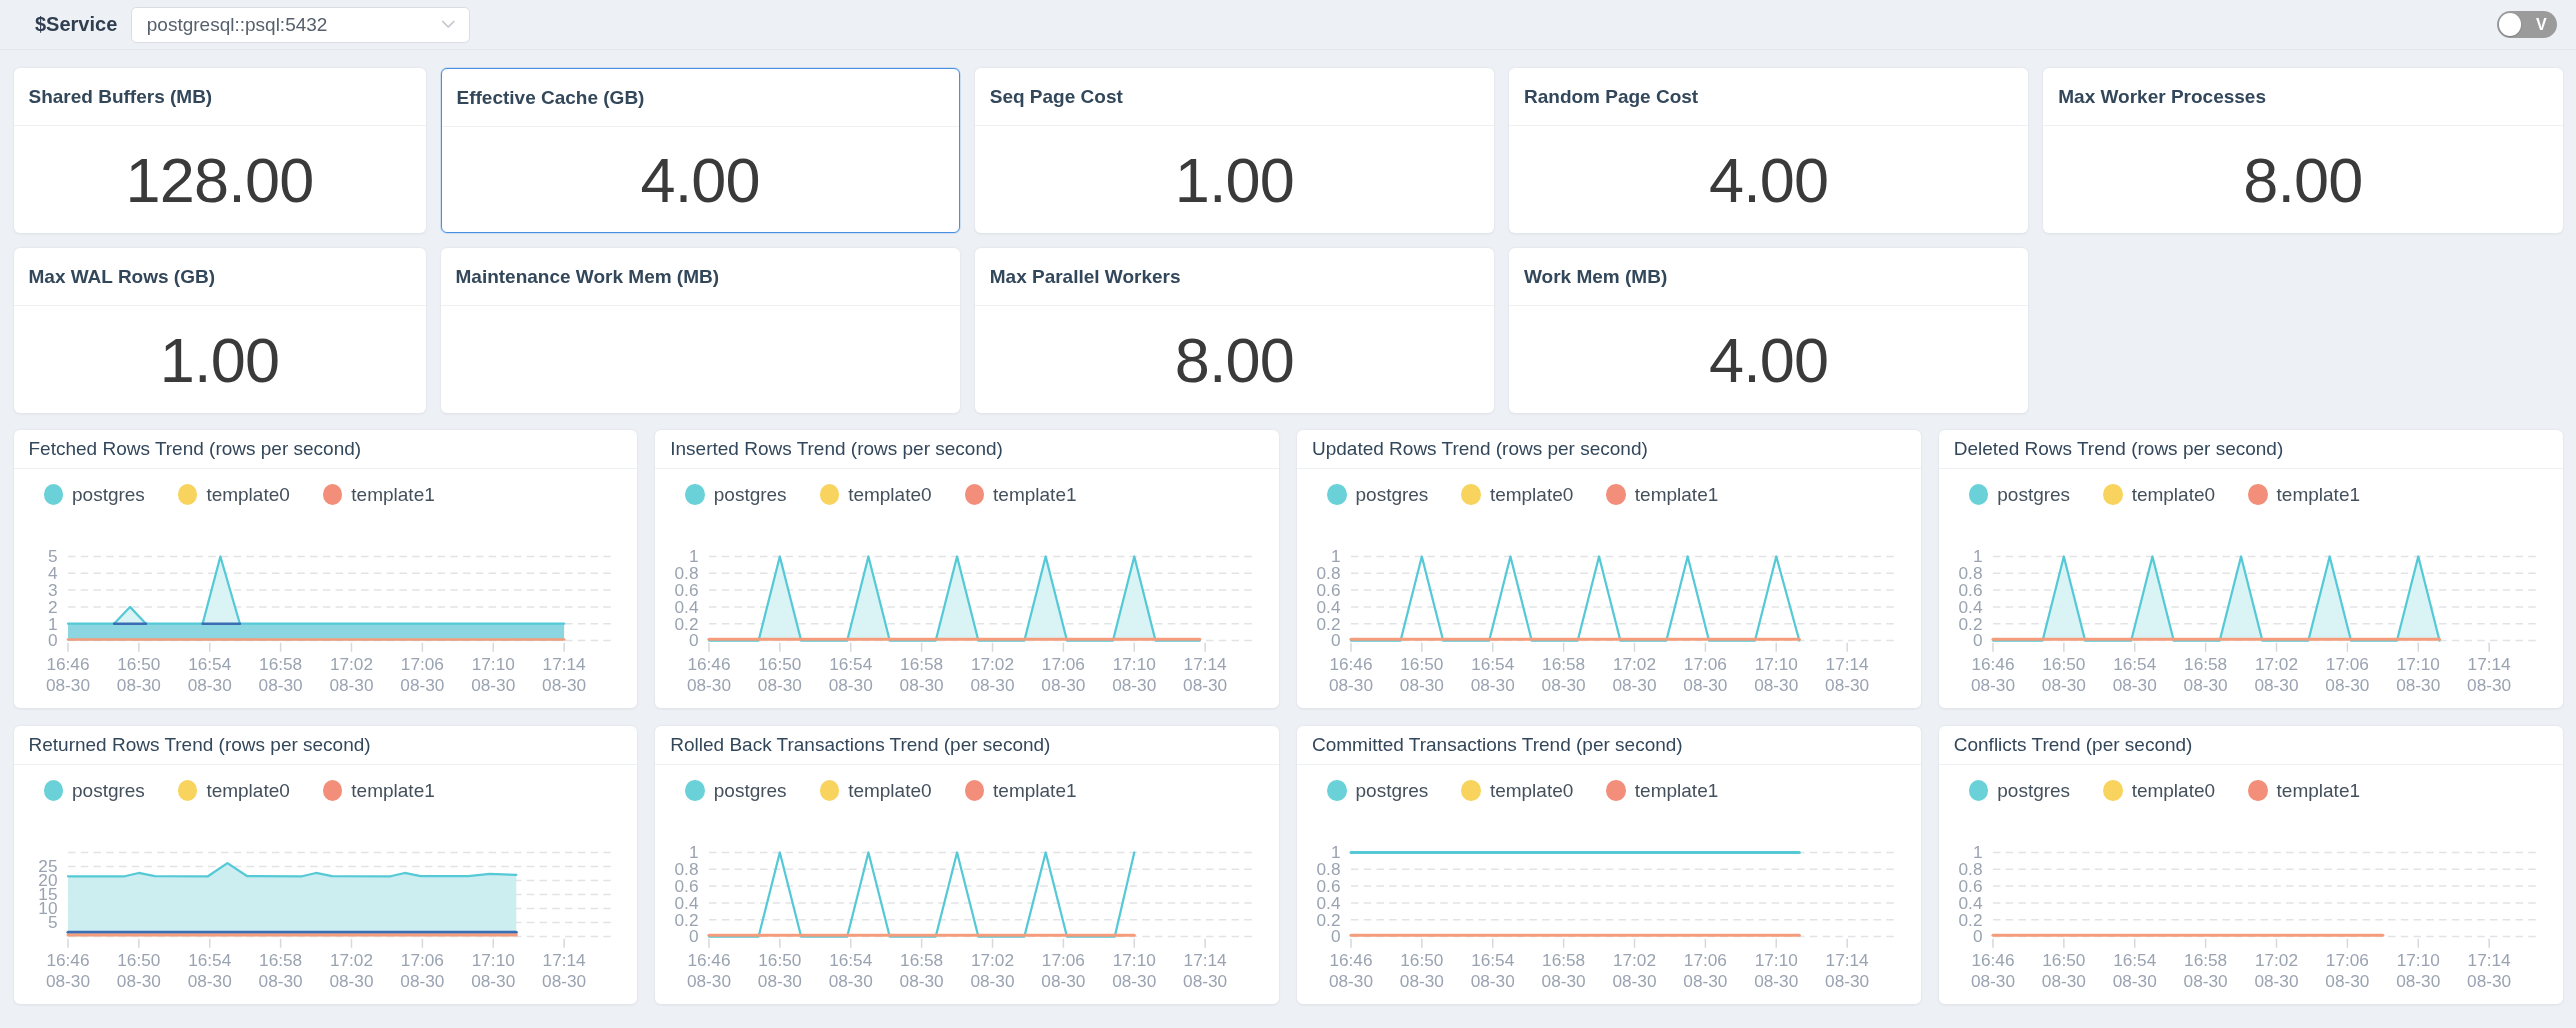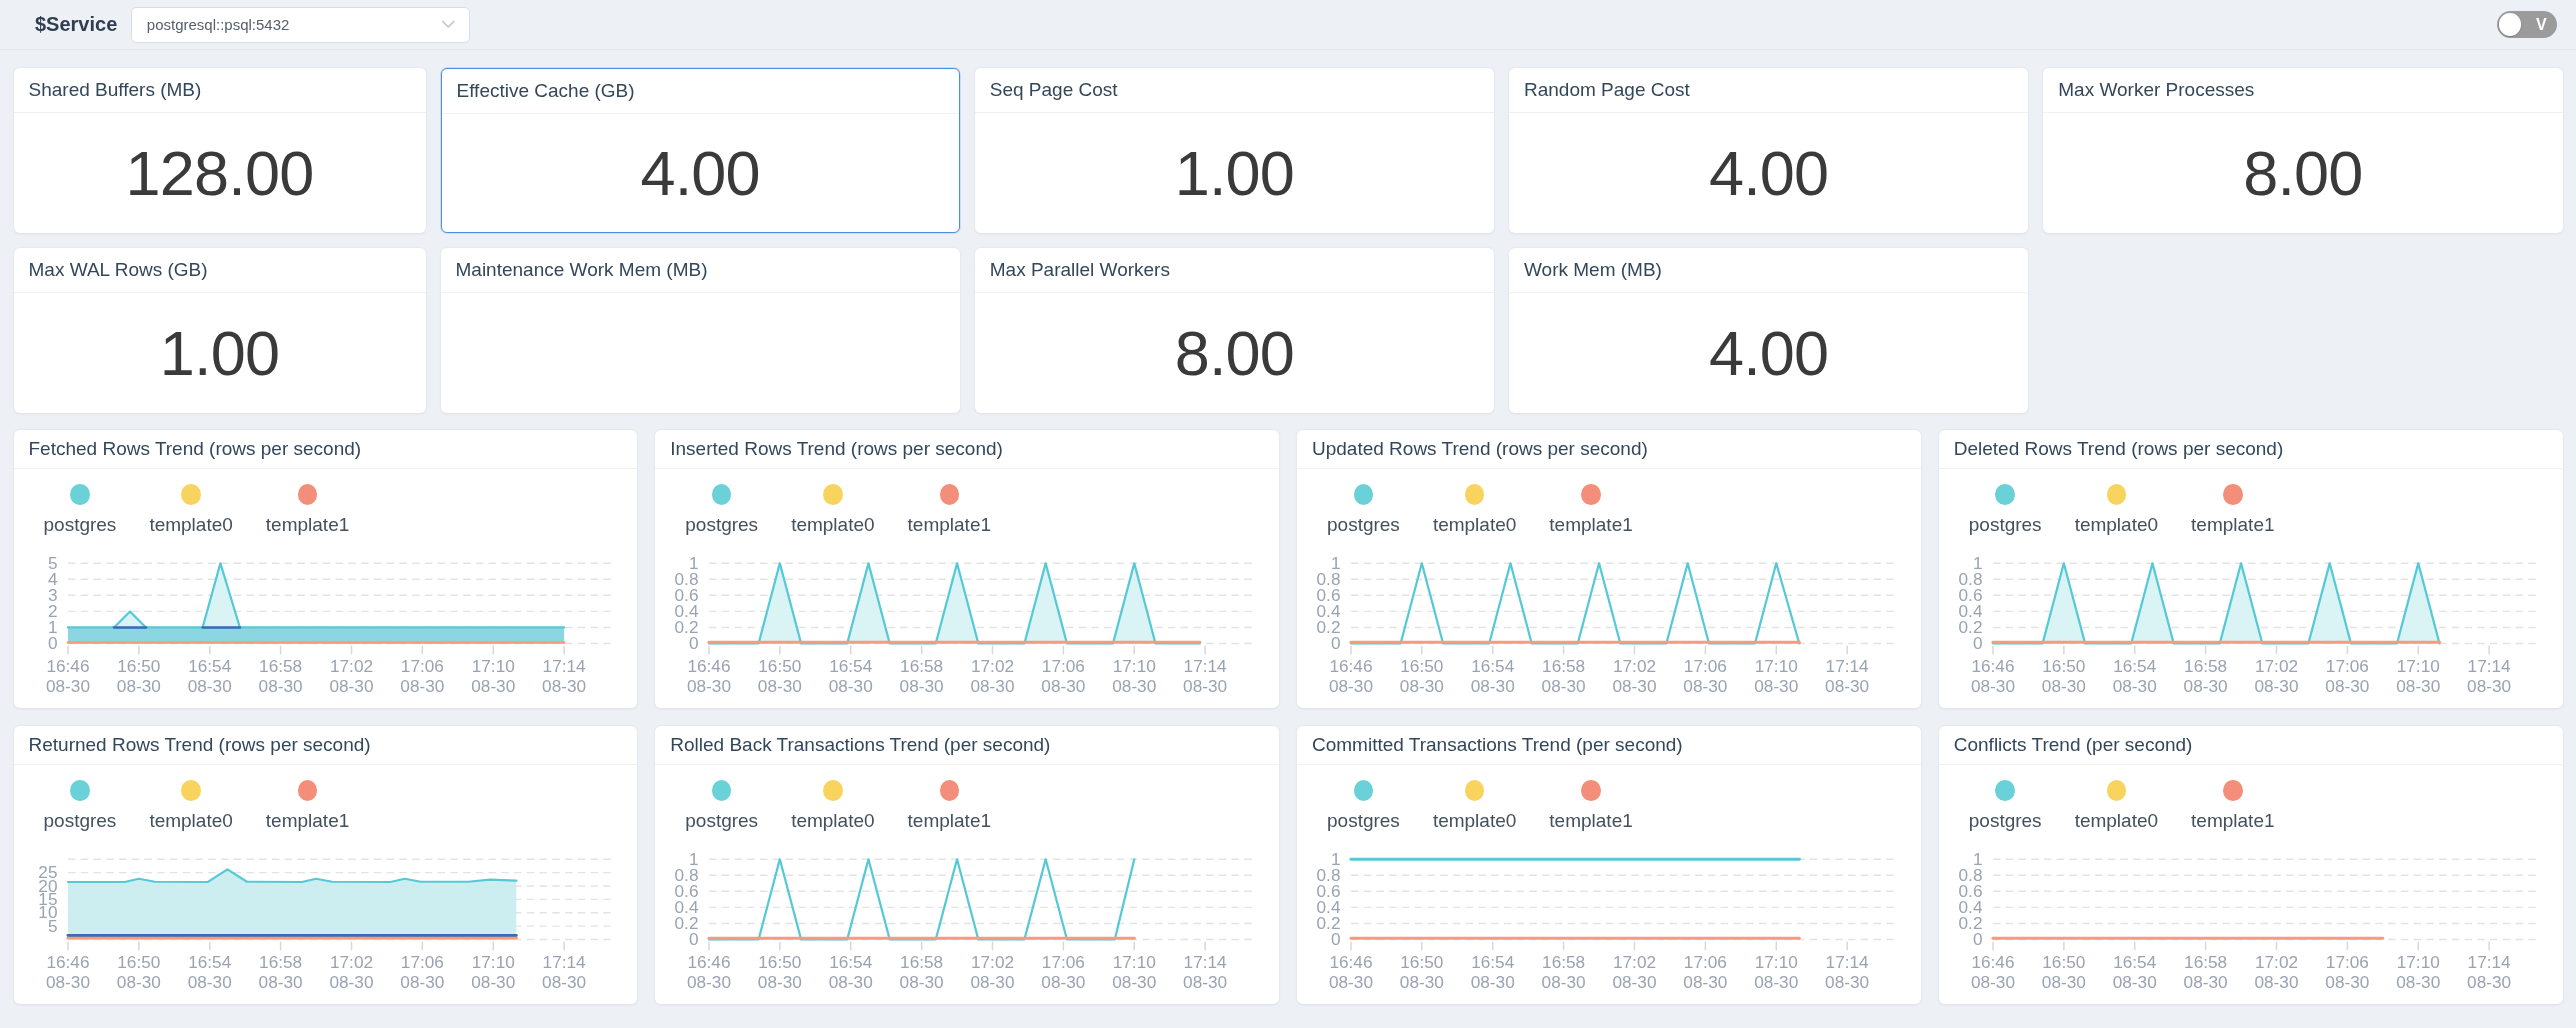--- a/index.html
+++ b/index.html
@@ -7,48 +7,48 @@
   body { background:#edf0f4; font-family:"Liberation Sans", sans-serif; }
 
   
   .topbar { height:50px; display:flex; align-items:center; justify-content:space-between;
             padding:0 19.5px 0 15px; border-bottom:0.8px solid #e4e7ec; }
   .topbar-left { display:flex; align-items:center; gap:13.5px;margin-left:20px; }
   .var-label { font-size:20px; font-weight:600; color:#2f3e50; }
   .select-box { width:339px; height:36px; background:#fff; border:0.8px solid #d9dde3;
                 border-radius:5.3px; display:flex; align-items:center; justify-content:space-between;
                 padding:0 12px 0 15px; cursor:pointer; }
-  .select-value { font-size:15px; color:#56606c; }
+  .select-value { font-size:19px; color:#56606c; }
   .chevron { width:16.5px; height:16.5px; }
   .toggle { width:60px; height:27px; border-radius:13.5px; background:#9b9b9b; position:relative;
             display:flex; align-items:center; justify-content:flex-end; padding-right:9.8px; cursor:pointer; }
   .toggle-knob { position:absolute; left:2.3px; top:2.3px; width:22.5px; height:22.5px; border-radius:50%;
                  background:#fff; box-shadow:0 0.8px 1.5px rgba(0,0,0,.25); }
   .toggle-text { color:#fff; font-size:16px; font-weight:700; }
 
   
   .stats-grid { margin:18px 13.5px 0 13.5px; display:grid;
                 grid-template-columns:412px repeat(4,1fr); gap:15px; }
   .stat-card { height:165px; background:#fff; border-radius:6px;
                box-shadow:0 0.8px 3px rgba(31,45,61,.08); display:flex; flex-direction:column; overflow:hidden; }
   .stat-card.selected { border:1.5px solid #4a90e2; box-shadow:0 0 0 0.8px rgba(74,144,226,.25); }
-  .stat-title { height:45px; flex:none; display:flex; align-items:center; padding:11px 15px;
-                font-size:19px; color:#33475b; border-bottom:0.8px solid #eef0f3; }
+  .stat-title { height:58px; flex:none; display:flex; align-items:center; padding:11px 15px;
+                font-size:19px; color:#33475b; border-bottom:0.8px solid #eef0f3;font-weight:bold; }
   .stat-value { flex:1; display:flex; align-items:center; justify-content:center;
                 font-size:63px; color:#3a3a3a; letter-spacing:-0.8px; }
 
   
   .charts-grid { margin:16.5px 13.5px 0 13.5px; display:grid; grid-template-columns:repeat(4,1fr);
                  gap:18px; }
   .chart-card { height:278px; background:#fff; border-radius:6px;
                 box-shadow:0 0.8px 3px rgba(31,45,61,.08); display:flex; flex-direction:column; overflow:hidden; }
   .chart-title { height:39px; flex:none; display:flex; align-items:center; padding:0 15px;
                  font-size:19px; color:#33475b; border-bottom:0.8px solid #eef0f3; }
   .legend { margin:15px 0 0 30px; display:flex; align-items:center; gap:33px; flex:none; }
-  .legend-item { display:flex; align-items:center; gap:9px;flex-direction:column; }
+  .legend-item { display:flex; align-items:center; gap:9px; }
   .legend-dot { width:19.5px; height:21px; border-radius:50%; flex:none; }
   .legend-label { font-size:19px; color:#44505c; }
   .plot { width:100%; height:180px; margin-top:auto; display:block; }
 </style>
 </head>
 <body>
 
 <div class="topbar">
   <div class="topbar-left">
     <span class="var-label">$Service</span>

